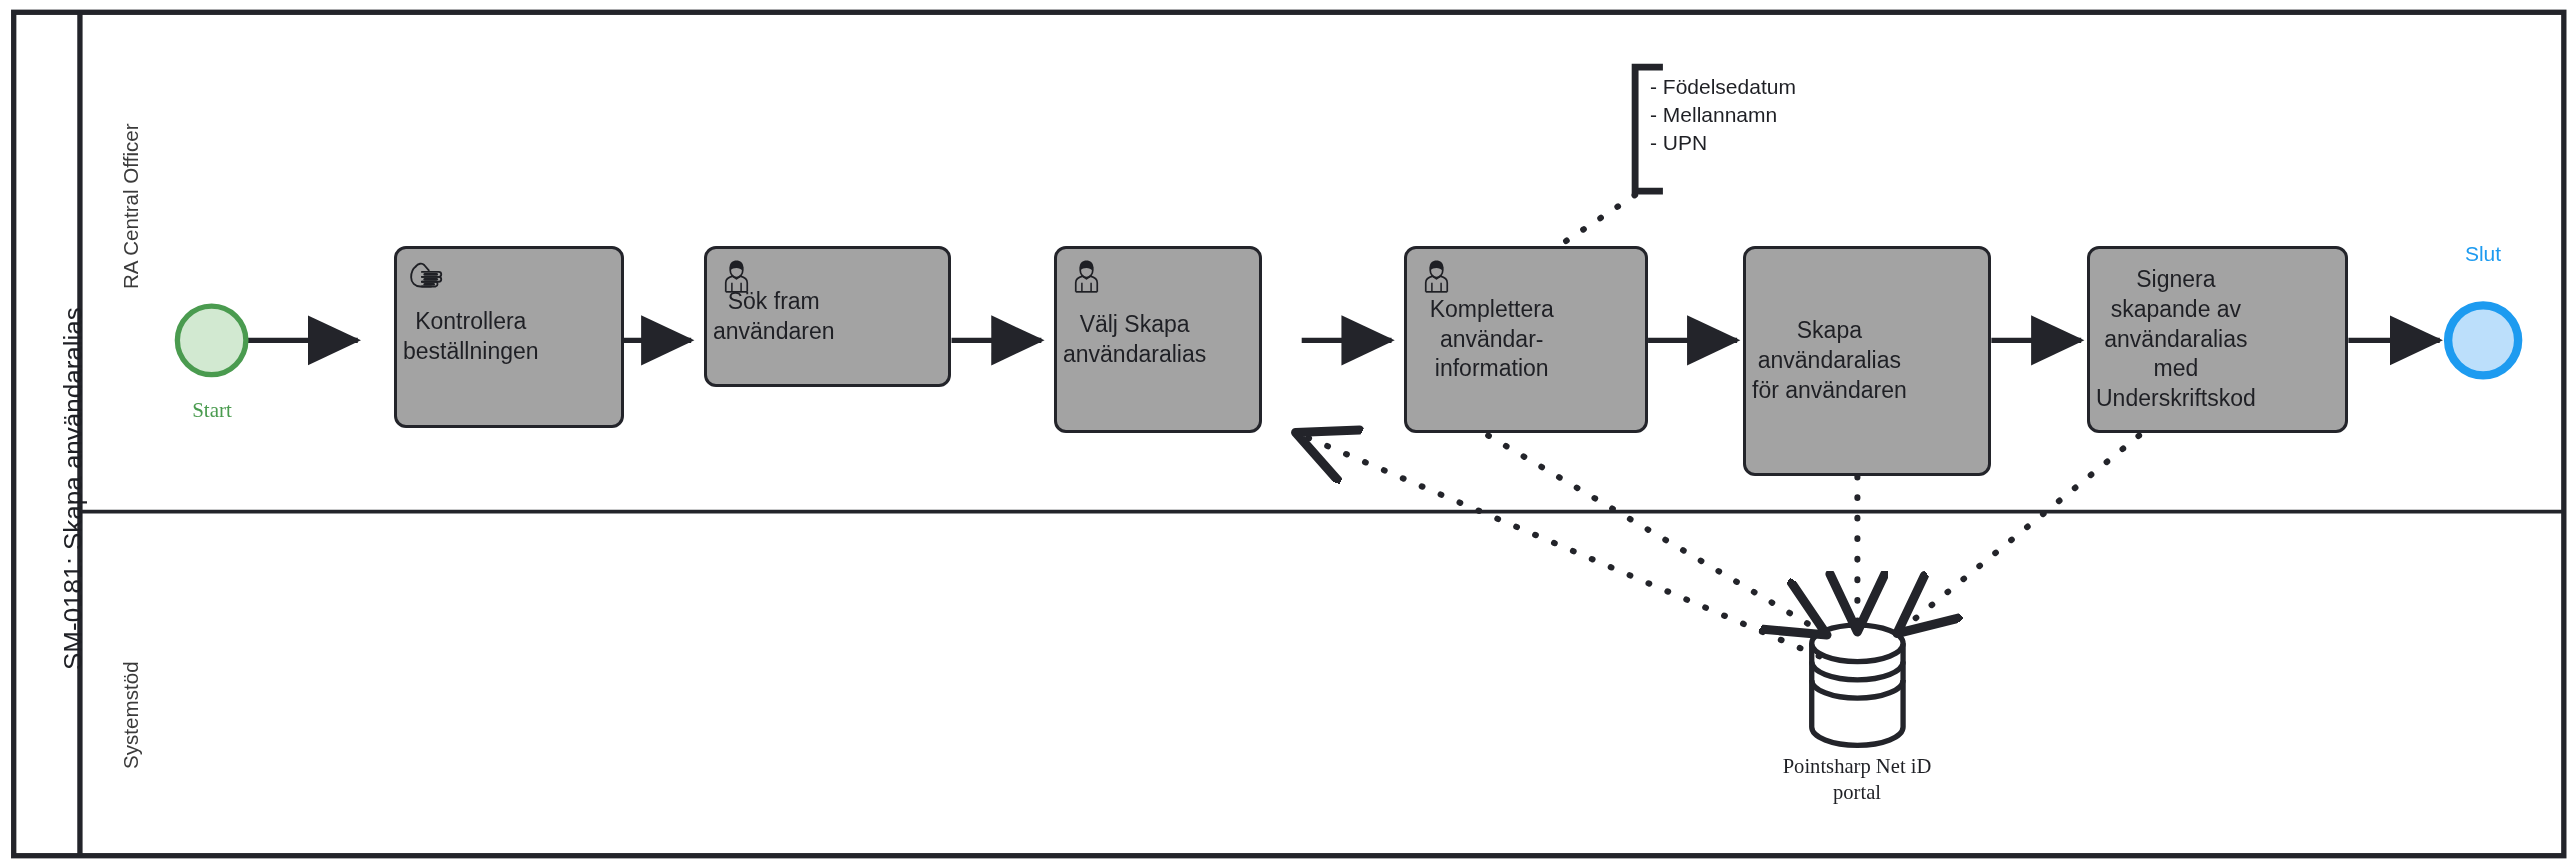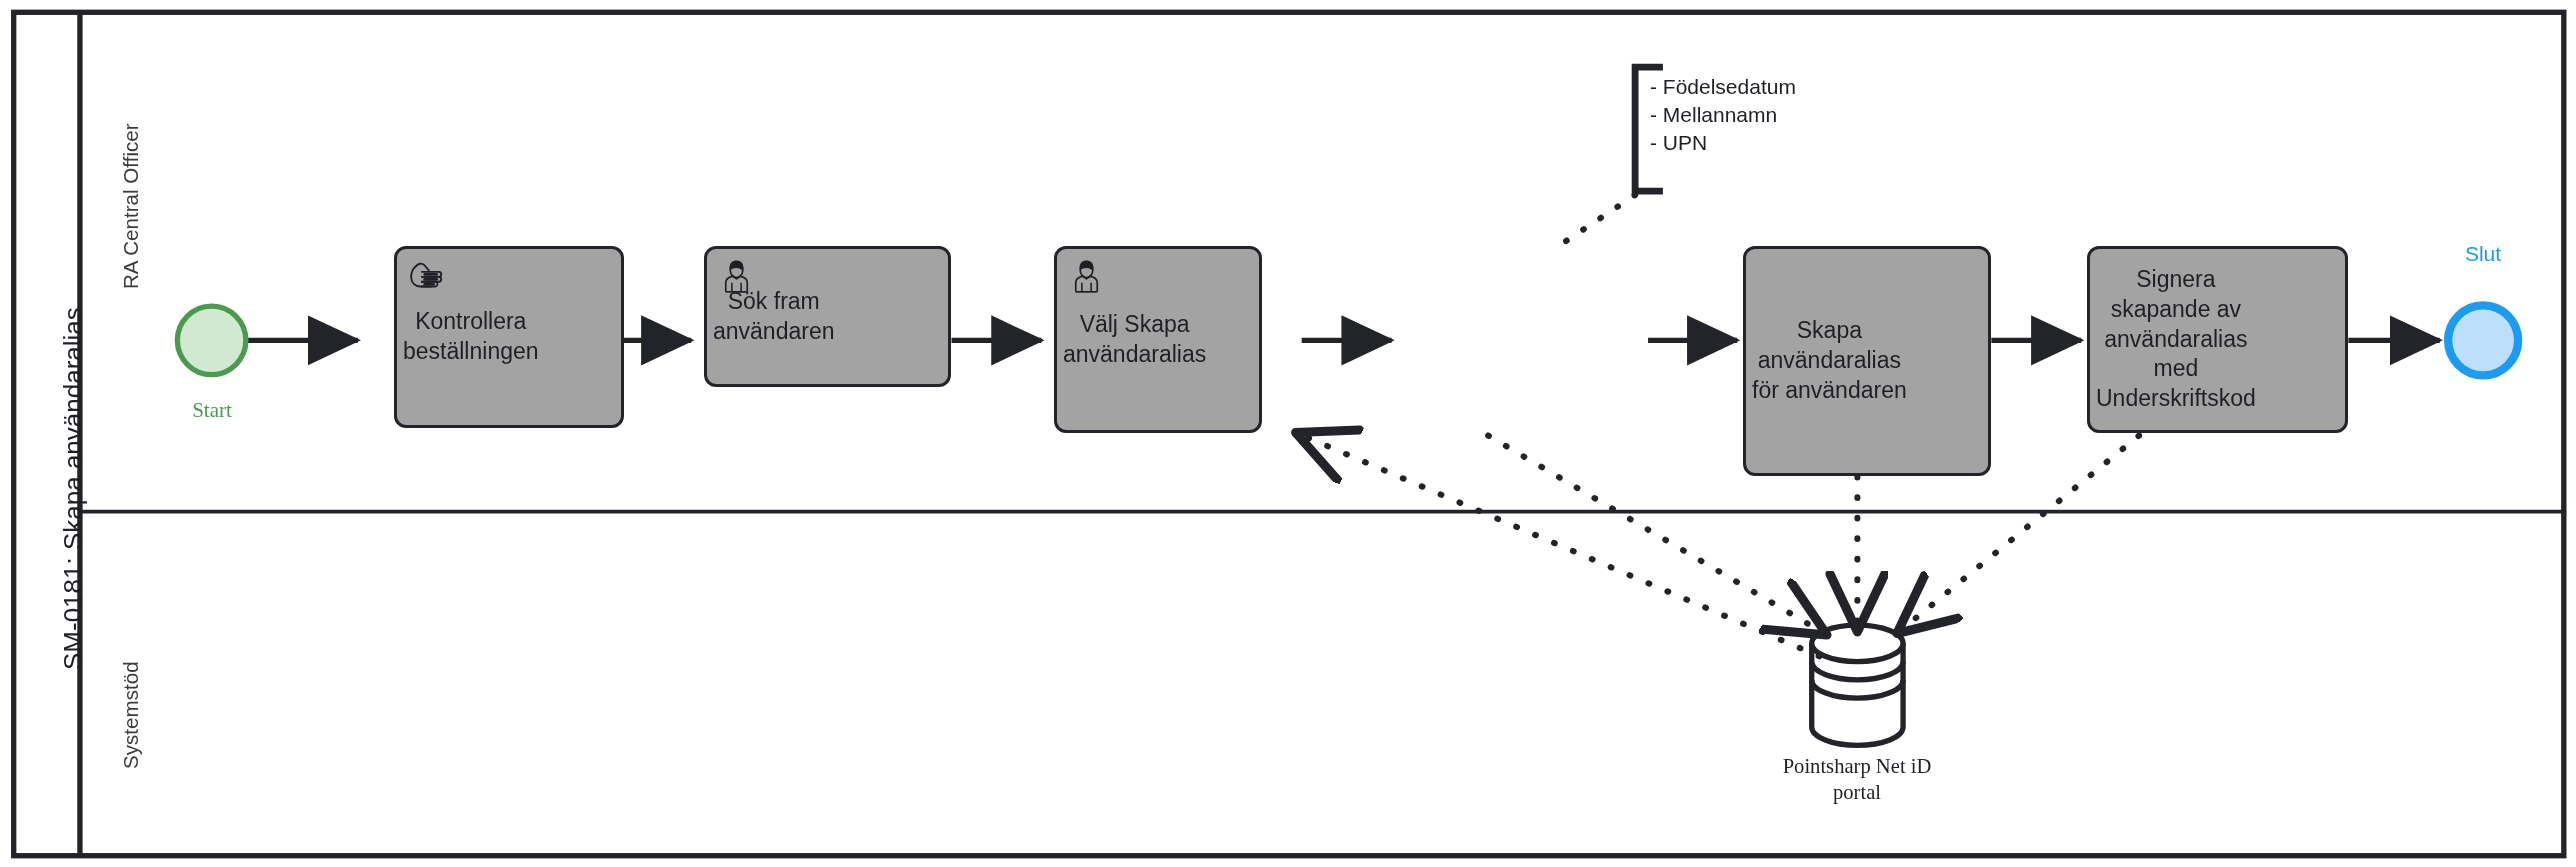--- a/index.html
+++ b/index.html
@@ -189,20 +189,35 @@
         <path d="M14,48 L14,36 C14,31 19,28.5 23,27.5 L28,31 L33,27.5 C37,28.5 42,31 42,36 L42,48" fill="none" stroke="#1f2025" stroke-width="2.2" stroke-linejoin="round"></path>
         <line x1="14" y1="48" x2="42" y2="48" stroke="#1f2025" stroke-width="2.2"></line>
         <line x1="22" y1="36" x2="22" y2="48" stroke="#1f2025" stroke-width="2"></line>
         <line x1="34" y1="36" x2="34" y2="48" stroke="#1f2025" stroke-width="2"></line>
       </svg>
     </span>
     <span class="task-label">Välj Skapa
 användaralias</span>
   </div>
 
+  <div class="task" style="left:1404px;top:246px;width:244px;height:187px;">
+    <span class="task-icon">
+      <svg viewBox="0 0 56 56" width="43" height="43">
+        <path d="M19,16 C19,10.5 23,7 28,7 C33,7 37,10.5 37,16 C37,18 36.6,19.6 36,21 C34,18 31,17 28,17 C25,17 22,18 20,20 C19.3,19 19,17.6 19,16 Z" fill="#1f2025"></path>
+        <ellipse cx="28" cy="19.5" rx="8.2" ry="10" fill="none" stroke="#1f2025" stroke-width="2.2"></ellipse>
+        <path d="M14,48 L14,36 C14,31 19,28.5 23,27.5 L28,31 L33,27.5 C37,28.5 42,31 42,36 L42,48" fill="none" stroke="#1f2025" stroke-width="2.2" stroke-linejoin="round"></path>
+        <line x1="14" y1="48" x2="42" y2="48" stroke="#1f2025" stroke-width="2.2"></line>
+        <line x1="22" y1="36" x2="22" y2="48" stroke="#1f2025" stroke-width="2"></line>
+        <line x1="34" y1="36" x2="34" y2="48" stroke="#1f2025" stroke-width="2"></line>
+      </svg>
+    </span>
+    <span class="task-label" style="margin-left:16.7px;">Komplettera
+användar-
+information</span>
+  </div>
 
   <div class="task" style="left:1743px;top:246px;width:248px;height:230px;">
     <span class="task-label">Skapa
 användaralias
 för användaren</span>
   </div>
 
   <div class="task" style="left:2087px;top:246px;width:261px;height:187px;">
     <span class="task-label">Signera
 skapande av

